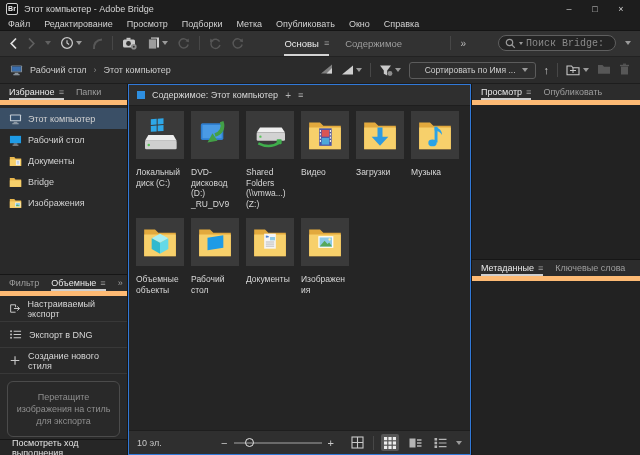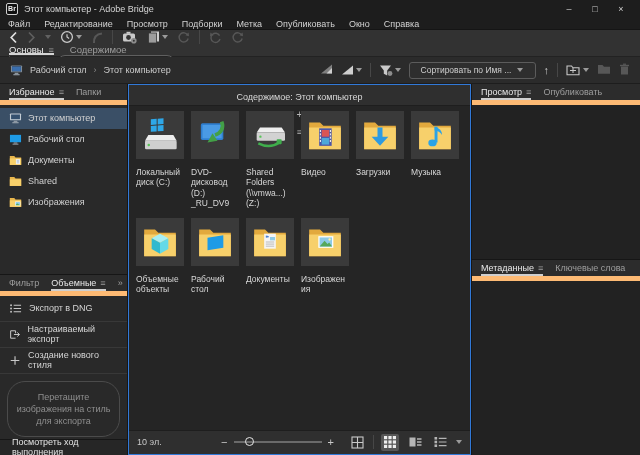--- a/index.html
+++ b/index.html
@@ -15,22 +15,22 @@
   .win-controls { display:flex; gap:0; }
   .win-btn { width:26px; height:16px; display:flex; align-items:center; justify-content:center;
     color:#cfcfcf; font-size:9px; line-height:16px; }
 
   
   .menubar { height:13px; background:#1d1d1d; display:flex; align-items:center; padding:0 8px; gap:14px;
     border-bottom:1px solid #151515; }
   .menu-item { font-size:9px; color:#d2d2d2; }
 
   
-  .toolbar { height:27px; background:#323232; display:flex; align-items:flex-start; padding:0 9px;
-    border-bottom:1px solid #222;flex-direction:column; }
+  .toolbar { height:27px; background:#323232; display:flex; align-items:center; padding:0 9px;
+    border-bottom:1px solid #222; }
   .tb-group { display:flex; align-items:center; gap:9px; }
   .tb-btn { display:flex; align-items:center; gap:2px; }
   .vsep { width:1px; height:14px; background:#474747; }
   .caret { width:0; height:0; border-left:3px solid transparent; border-right:3px solid transparent;
     border-top:4px solid #9a9a9a; display:inline-block; }
   .caret.dim { border-top-color:#616161; }
   .ws-tabs { display:flex; align-items:center; gap:16px; height:100%; }
   .ws-tab { height:100%; display:flex; align-items:center; gap:5px; font-size:9.5px; color:#9e9e9e; }
   .ws-tab.active { color:#ececec; box-shadow: inset 0 -2px 0 #d4d4d4; }
   .menu-glyph { color:#9a9a9a; font-size:9px; }
@@ -41,21 +41,21 @@
   .search-box input::placeholder { color:#8a8a8a; opacity:1; }
   .overflow-glyph { color:#b9b9b9; font-size:10px; }
 
   
   .pathbar { height:27px; background:#2b2b2b; display:flex; align-items:center; padding:0 10px;
     border-bottom:1px solid #1d1d1d; }
   .crumbs { display:flex; align-items:center; gap:7px; flex:1; }
   .crumb { font-size:9px; color:#cccccc; }
   .crumb-sep { font-size:9px; color:#8a8a8a; }
   .path-right { display:flex; align-items:center; gap:8px; }
-  .sort-box { display:flex; align-items:center; justify-content:center; gap:6px;
+  .sort-box { display:flex; align-items:center; justify-content:flex-end; gap:6px;
     border:1px solid #5c5c5c; border-radius:3px; height:17px; padding:0 7px; width:127px;
     font-size:8.5px; color:#cfcfcf; background:#2e2e2e; }
   .up-arrow { color:#c9c9c9; font-size:11px; line-height:11px; }
 
   
   .main { flex:1; display:flex; background:#161616; gap:1px; }
   .sidebar { width:127px; display:flex; flex-direction:column; gap:1px; }
   .panel { background:#292929; display:flex; flex-direction:column; overflow:hidden; }
   .tabbar { height:21px; min-height:21px; background:#2c2c2c; border-bottom:5px solid #fdba74;
     display:flex; align-items:center; padding:0 9px; gap:12px; }
@@ -65,29 +65,29 @@
 
   .fav-panel { height:190px; }
   .tree { padding-top:3px; }
   .tree-item { display:flex; align-items:center; gap:6px; height:21px; padding:0 9px;
     font-size:9px; color:#d2d2d2; }
   .tree-item.selected { background:#3a4f66; }
 
   .export-panel { height:164px; }
   .export-action { display:flex; align-items:center; gap:7px; height:26px; min-height:26px;
     padding:0 9px; font-size:9px; color:#d6d6d6; border-bottom:1px solid #383838; }
-  .dropzone { margin:7px 7px 4px 7px; border:1px solid #4b4b4b; border-radius:18px;
+  .dropzone { margin:7px 7px 4px 7px; border:1px solid #4b4b4b; border-radius:6px;
     padding:9px 4px; font-size:9px; line-height:12px; color:#8f8f8f; text-align:center; }
   .sidebar-footer { height:15px; display:flex; align-items:center; padding:0 12px;
     font-size:9px; color:#e3e3e3; background:#262626; }
 
   
   .content { flex:1; border:1px solid #3179d8; background:#252525; display:flex; flex-direction:column; }
   .content-header { height:21px; min-height:21px; background:#2f2f2f; border-bottom:1px solid #1e1e1e;
-    display:flex; align-items:center; gap:7px; padding:0 8px;flex-direction:column; }
+    display:flex; align-items:center; gap:7px; padding:0 8px; }
   .blue-sq { width:8px; height:8px; background:#2e8fe0; }
   .content-title { font-size:9px; color:#d9d9d9; }
   .hdr-glyph { color:#b5b5b5; font-size:10px; }
   .grid { flex:1; padding:5px 7px; display:flex; flex-wrap:wrap; gap:9px 7px; align-content:flex-start; }
   .cell { width:48px; }
   .thumb { width:48px; height:48px; background:#3a3a3a; display:flex; align-items:center; justify-content:center; }
   .cell-label { margin-top:8px; font-size:8.5px; line-height:10.5px; color:#d8d8d8;
     overflow-wrap:break-word; word-break:break-word; }
 
   .bottombar { height:24px; min-height:24px; background:#2f2f2f; border-top:1px solid #1e1e1e;
@@ -327,21 +327,21 @@
                 <rect x="8.5" y="6" width="5" height="6.2" fill="#f4f4f4"></rect>
                 <path d="M9.5 7.5h3M9.5 9h3M9.5 10.5h3" stroke="#9fb6d8" stroke-width="0.8"></path>
               </svg>
             <span>Документы</span>
           </div>
           <div class="tree-item">
             <svg width="13" height="12" viewBox="0 0 16 14">
                 <path d="M1 2h5.5L8 3.8h7V13H1z" fill="#e8b64c"></path>
                 <rect x="1" y="5" width="14" height="8" fill="#f7d06b"></rect>
               </svg>
-            <span>Shared</span>
+            <span>Bridge</span>
           </div>
           <div class="tree-item">
             <svg width="13" height="12" viewBox="0 0 16 14">
                 <path d="M1 2h5.5L8 3.8h7V13H1z" fill="#e8b64c"></path>
                 <rect x="1" y="5" width="14" height="8" fill="#f7d06b"></rect>
                 <rect x="7.5" y="6.5" width="6.5" height="5" fill="#fff"></rect>
                 <rect x="8.1" y="7.1" width="5.3" height="3.8" fill="#8ecae6"></rect>
                 <polygon points="8.1,10.9 10,8.6 11.4,10 12,9.4 13.4,10.9" fill="#56a85a"></polygon>
               </svg>
             <span>Изображения</span>
@@ -355,33 +355,33 @@
             <span>Фильтр</span>
           </span>
           <span class="tab active">
             <span>Объемные</span>
             <span class="menu-glyph">≡</span>
           </span>
           <span class="tab-overflow">»</span>
         </div>
         <div class="export-action">
           <svg width="13" height="13" viewBox="0 0 14 14">
+              <path d="M2 2.5h6v3M8 11.5H2v-9" stroke="#c9c9c9" stroke-width="1.2" fill="none"></path>
+              <path d="M6 7h6.5M10 4.5L12.8 7 10 9.5" stroke="#c9c9c9" stroke-width="1.2" fill="none"></path>
+            </svg>
+          <span>Настраиваемый экспорт</span>
+        </div>
+        <div class="export-action">
+          <svg width="13" height="13" viewBox="0 0 14 14">
               <circle cx="2.2" cy="3.5" r="1" fill="#c9c9c9"></circle>
               <circle cx="2.2" cy="7" r="1" fill="#c9c9c9"></circle>
               <circle cx="2.2" cy="10.5" r="1" fill="#c9c9c9"></circle>
               <path d="M5 3.5h8M5 7h8M5 10.5h8" stroke="#c9c9c9" stroke-width="1.2"></path>
             </svg>
           <span>Экспорт в DNG</span>
-        </div>
-        <div class="export-action">
-          <svg width="13" height="13" viewBox="0 0 14 14">
-              <path d="M2 2.5h6v3M8 11.5H2v-9" stroke="#c9c9c9" stroke-width="1.2" fill="none"></path>
-              <path d="M6 7h6.5M10 4.5L12.8 7 10 9.5" stroke="#c9c9c9" stroke-width="1.2" fill="none"></path>
-            </svg>
-          <span>Настраиваемый экспорт</span>
         </div>
         <div class="export-action">
           <svg width="13" height="13" viewBox="0 0 14 14">
               <path d="M7 2v10M2 7h10" stroke="#c9c9c9" stroke-width="1.3"></path>
             </svg>
           <span>Создание нового стиля</span>
         </div>
         <div class="dropzone">Перетащите изображения на стиль для экспорта</div>
 
       </div>

